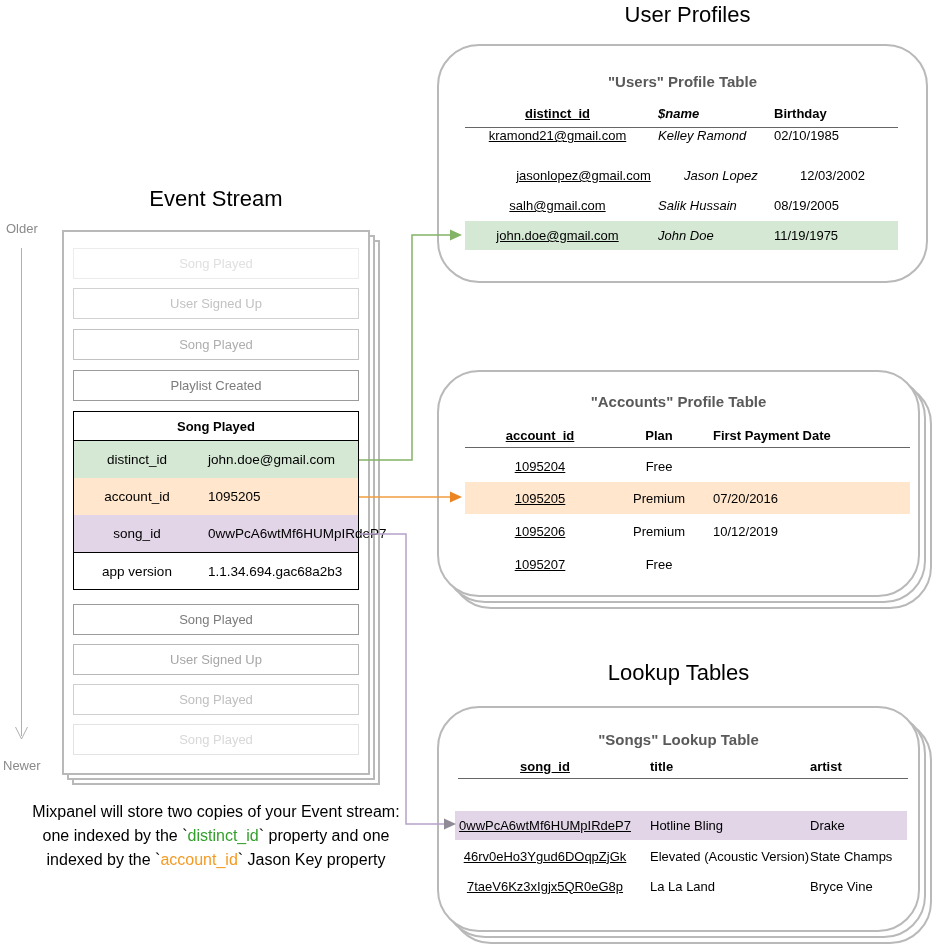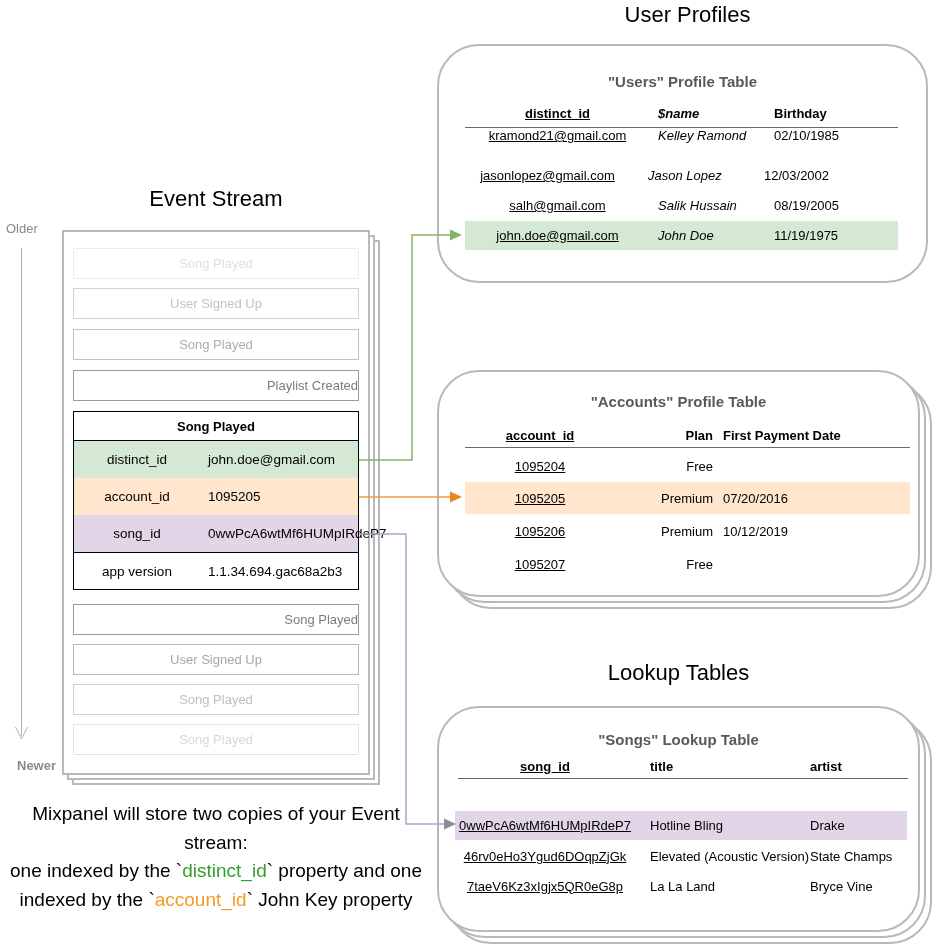--- a/index.html
+++ b/index.html
@@ -12,21 +12,21 @@
   .axis-label{font-size:13px;color:#8a8a8a;}
   
   .stream-layer{border:2px solid #b9b9b9;background:#fff;}
   .evt{
     left:73px;width:286px;height:31px;border:1px solid;background:#fff;
     display:flex;align-items:center;justify-content:center;font-size:13px;
   }
   .f1{border-color:#ececec;color:#e0e0e0;}
   .f2{border-color:#d2d2d2;color:#c2c2c2;}
   .f3{border-color:#c2c2c2;color:#aeaeae;}
-  .f4{border-color:#9b9b9b;color:#7c7c7c;justify-content:flex-end;}
+  .f4{border-color:#9b9b9b;color:#7c7c7c;}
   .f5{border-color:#b8b8b8;color:#a6a6a6;}
   .f6{border-color:#cfcfcf;color:#bfbfbf;}
   .f7{border-color:#e3e3e3;color:#d8d8d8;}
   .evt-table{left:73px;top:411px;width:286px;border:1px solid #000;background:#fff;}
   .evt-table-header{
     height:28px;border-bottom:1px solid #000;display:flex;align-items:center;justify-content:center;
     font-size:13px;font-weight:bold;background:#fff;
   }
   .prop-row{height:37px;display:flex;align-items:center;font-size:13.5px;}
   .prop-row.last{border-top:1px solid #000;height:36px;background:#fff;}
@@ -42,41 +42,41 @@
   .trow{display:flex;align-items:center;font-size:13px;white-space:nowrap;}
   .th{font-weight:bold;}
   .u{text-decoration:underline;}
   .hline{height:1px;background:#666;}
   
   .u-c1{width:185px;text-align:center;flex:none;}
   .u-c2{width:100px;margin-left:8px;flex:none;text-align:left;font-style:italic;}
   .u-c3{flex:1;text-align:left;padding-left:16px;}
   
   .a-c1{width:150px;text-align:center;flex:none;}
-  .a-c2{width:88px;margin-left:10px;flex:none;text-align:right;}
+  .a-c2{width:88px;flex:none;text-align:center;}
   .a-c3{flex:1;margin-left:10px;text-align:left;}
   
   .s-c1{width:180px;text-align:center;flex:none;}
   .s-c2{width:160px;margin-left:15px;flex:none;text-align:left;}
   .s-c3{flex:1;text-align:left;}
   
-  .caption{font-size:19px;line-height:1.5;text-align:center;color:#000;}
+  .caption{font-size:16px;line-height:1.5;text-align:center;color:#000;}
   .cap-green{color:#33a02c;}
   .cap-orange{color:#f59b23;}
   svg.overlay{position:absolute;left:0;top:0;pointer-events:none;z-index:30;}
 </style>
 </head>
 <body>
 
 <div id="stage">
 
   <div class="abs section-title" style="left:62px;top:186px;width:308px;">Event Stream</div>
 
   <div class="abs axis-label" style="left:6px;top:221px;">Older</div>
-  <div class="abs axis-label" style="left:17px;top:758px;font-weight:bold;">Newer</div>
+  <div class="abs axis-label" style="left:3px;top:758px;">Newer</div>
 
   <div class="abs stream-layer" style="left:72px;top:240px;width:308px;height:545px;"></div>
   <div class="abs stream-layer" style="left:67px;top:235px;width:308px;height:545px;"></div>
   <div class="abs stream-layer" style="left:62px;top:230px;width:308px;height:545px;"></div>
 
   <div class="abs evt f1" style="top:248px;">
     <span>Song Played</span>
   </div>
   <div class="abs evt f2" style="top:288px;">
     <span>User Signed Up</span>
@@ -124,41 +124,41 @@
   </div>
 
   <div class="abs caption" style="left:10px;top:800px;width:412px;">
     <div>
       <span>Mixpanel will store two copies of your Event stream:</span>
     </div>
     <div>
       <span>one indexed by the `</span><span class="cap-green">distinct_id</span><span>` property and one</span>
     </div>
     <div>
-      <span>indexed by the `</span><span class="cap-orange">account_id</span><span>` John Key property</span>
+      <span>indexed by the `</span><span class="cap-orange">account_id</span><span>` Jason Key property</span>
     </div>
   </div>
 
   <div class="abs section-title" style="left:442px;top:2px;width:491px;">User Profiles</div>
   <div class="abs card" style="left:437px;top:44px;width:491px;height:239px;"></div>
   <div class="abs table-title" style="left:437px;top:73px;width:491px;">"Users" Profile Table</div>
 
   <div class="abs trow th" style="left:465px;top:103px;width:433px;height:20px;">
     <span class="u-c1 u">distinct_id</span>
     <span class="u-c2">$name</span>
     <span class="u-c3">Birthday</span>
   </div>
   <div class="abs hline" style="left:465px;top:127px;width:433px;"></div>
 
   <div class="abs trow" style="left:465px;top:121px;width:433px;height:29px;">
     <span class="u-c1 u">kramond21@gmail.com</span>
     <span class="u-c2">Kelley Ramond</span>
     <span class="u-c3">02/10/1985</span>
   </div>
-  <div class="abs trow" style="left:455px;top:161px;width:433px;height:29px;">
+  <div class="abs trow" style="left:491px;top:161px;width:433px;height:29px;">
     <span class="u-c1 u">jasonlopez@gmail.com</span>
     <span class="u-c2">Jason Lopez</span>
     <span class="u-c3">12/03/2002</span>
   </div>
   <div class="abs trow" style="left:465px;top:191px;width:433px;height:29px;">
     <span class="u-c1 u">salh@gmail.com</span>
     <span class="u-c2">Salik Hussain</span>
     <span class="u-c3">08/19/2005</span>
   </div>
   <div class="abs trow bg-green" style="left:465px;top:221px;width:433px;height:29px;">

